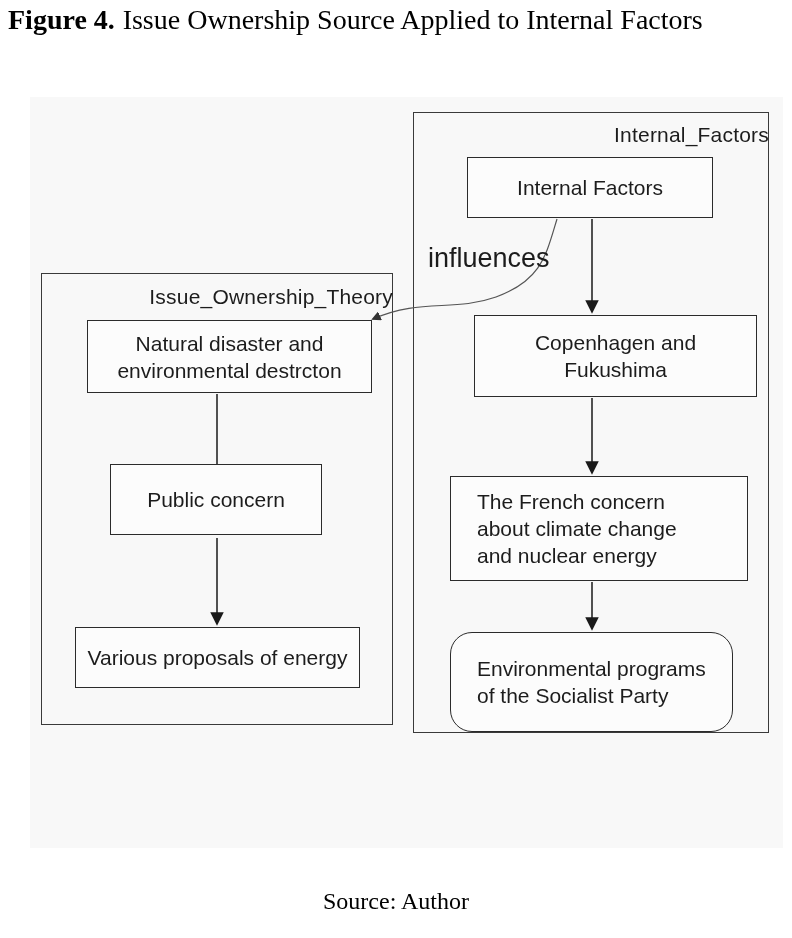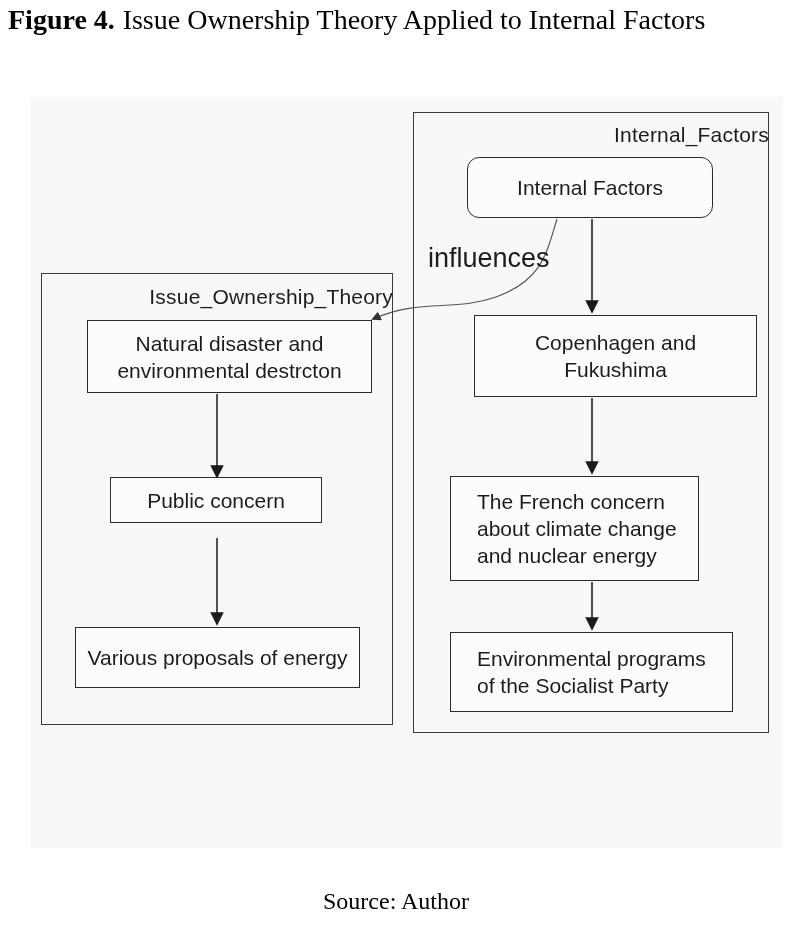--- a/index.html
+++ b/index.html
@@ -69,26 +69,26 @@
     color: #1c1c1c;
     white-space: pre-line;
   }
   .node.align-left {
     justify-content: flex-start;
     text-align: left;
     padding-left: 26px;
     padding-right: 8px;
   }
   .node-l1 { left: 45px;  top: 223px; width: 285px; height: 73px; margin-left: 12px; }
-  .node-l2 { left: 80px;  top: 380px; width: 212px; height: 46px; }
+  .node-l2 { left: 80px;  top: 367px; width: 212px; height: 71px; }
   .node-l3 { left: 45px;  top: 530px; width: 285px; height: 61px; }
-  .node-r1 { left: 437px; top: 60px;  width: 246px; height: 61px; border-radius: 12px; }
+  .node-r1 { left: 437px; top: 60px;  width: 246px; height: 61px; }
   .node-r2 { left: 422px; top: 218px; width: 283px; height: 82px; margin-left: 22px; }
-  .node-r3 { left: 420px; top: 379px; width: 249px; height: 105px; }
-  .node-r4 { left: 420px; top: 535px; width: 283px; height: 80px; }
+  .node-r3 { left: 420px; top: 379px; width: 298px; height: 105px; }
+  .node-r4 { left: 420px; top: 535px; width: 283px; height: 100px; border-radius: 22px; }
   .edge-label {
     position: absolute;
     left: 398px;
     top: 146px;
     width: 120px;
     font-size: 27px;
     color: #1c1c1c;
   }
   .arrows {
     position: absolute;
@@ -109,21 +109,21 @@
     font-size: 24px;
     color: #000000;
   }
 </style>
 </head>
 <body>
 
 <div class="page">
 
   <div class="caption">
-    <span class="bold">Figure 4.</span><span class="rest">Issue Ownership Theory Applied to Internal Factors</span>
+    <span class="bold">Figure 4.</span><span class="rest">Issue Ownership Source Applied to Internal Factors</span>
   </div>
 
   <div class="diagram">
 
     <div class="group group-left"></div>
     <div class="group group-right"></div>
 
     <div class="group-title group-title-left">Issue_Ownership_Theory</div>
     <div class="group-title group-title-right">Internal_Factors</div>
 

